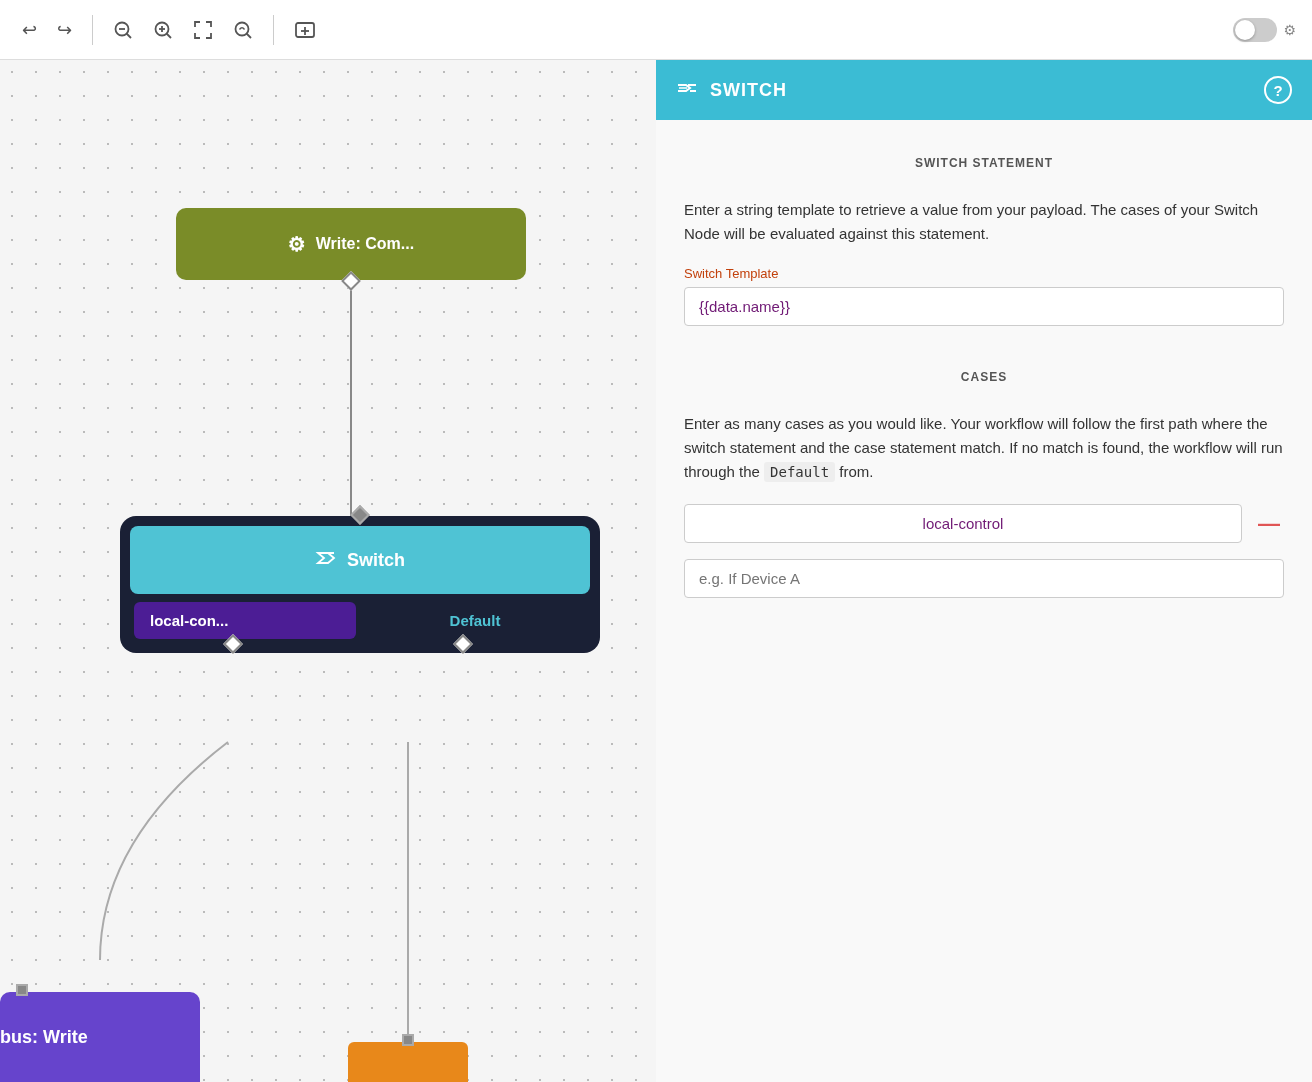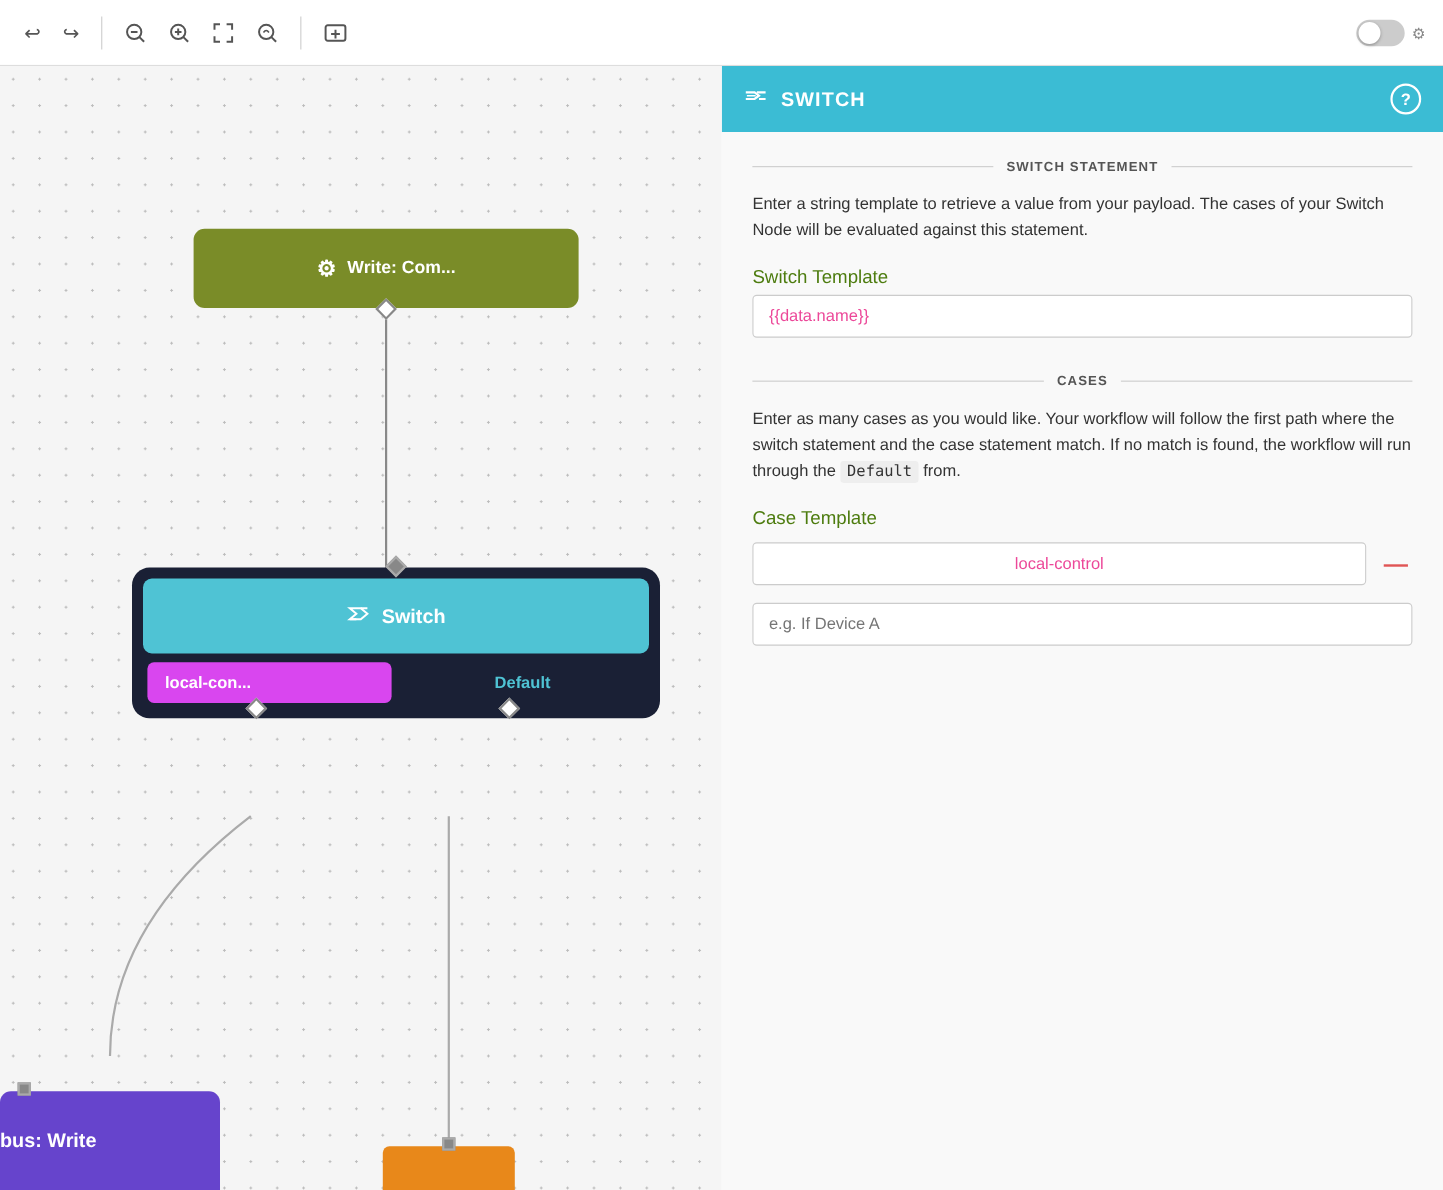--- a/index.html
+++ b/index.html
@@ -119,21 +119,21 @@
       color: #fff;
       gap: 10px;
       margin-bottom: 8px;
     }
     .switch-outputs {
       display: flex;
       gap: 8px;
       padding: 0 4px 4px;
     }
     .switch-output-local {
-      background: #d946ef;
+      background: #4c1d95;
       color: #fff;
       border-radius: 6px;
       padding: 10px 16px;
       font-size: 15px;
       font-weight: 600;
       flex: 1;
     }
     .switch-output-default {
       background: transparent;
       color: #4fc3d4;
@@ -245,20 +245,21 @@
     .panel-body {
       padding: 24px 28px;
       flex: 1;
     }
 
     .section-header {
       display: flex;
       align-items: center;
       gap: 12px;
       margin-bottom: 16px;
+      flex-direction: column;
     }
     .section-line {
       flex: 1;
       height: 1px;
       background: #ccc;
     }
     .section-title {
       font-size: 12px;
       font-weight: 700;
       color: #555;
@@ -267,33 +268,33 @@
     }
 
     .panel-description {
       font-size: 15px;
       color: #333;
       line-height: 1.6;
       margin-bottom: 20px;
     }
 
     .field-label {
-      font-size: 17px;
-      color: #4d7c0f;
+      font-size: 13px;
+      color: #c2410c;
       margin-bottom: 6px;
       margin-top: 16px;
     }
 
     .field-input {
       width: 100%;
       border: 1px solid #ccc;
       border-radius: 4px;
       padding: 10px 14px;
       font-size: 15px;
-      color: #ec4899;
+      color: #701a75;
       background: #fff;
       outline: none;
     }
 
     .cases-section {
       margin-top: 32px;
     }
 
     .case-row {
       display: flex;
@@ -472,21 +473,20 @@
           <div class="section-line"></div>
         </div>
 
         <p class="panel-description">
           <span>Enter as many cases as you would like. Your workflow will follow the first path where the switch statement and the case statement match. If no match is found, the workflow will run through the</span>
           <code class="inline-code">Default</code>
           <span>from.</span>
         </p>
 
         <div>
-          <div class="field-label">Case Template</div>
           <div class="case-row">
             <input class="field-input" type="text" style="flex: 1 1 0%; text-align: center;" value="local-control">
             <button class="case-delete-btn">—</button>
           </div>
         </div>
 
         <div style="margin-top:16px;">
           <input class="field-input" type="text" placeholder="e.g. If Device A" style="">
         </div>
 

